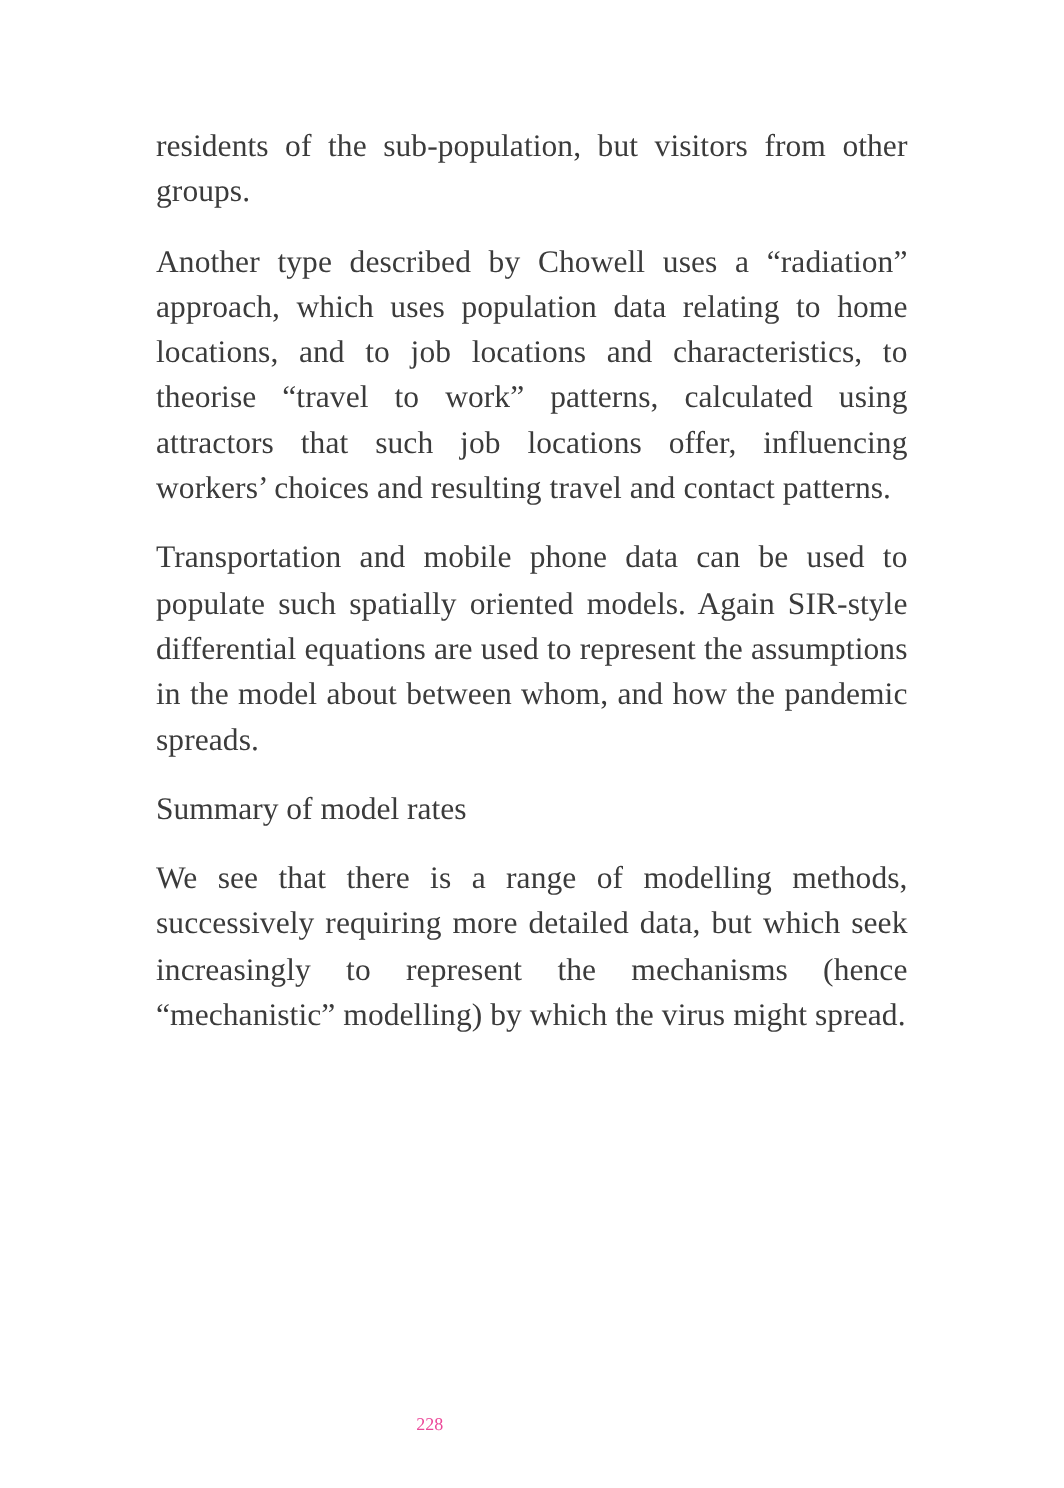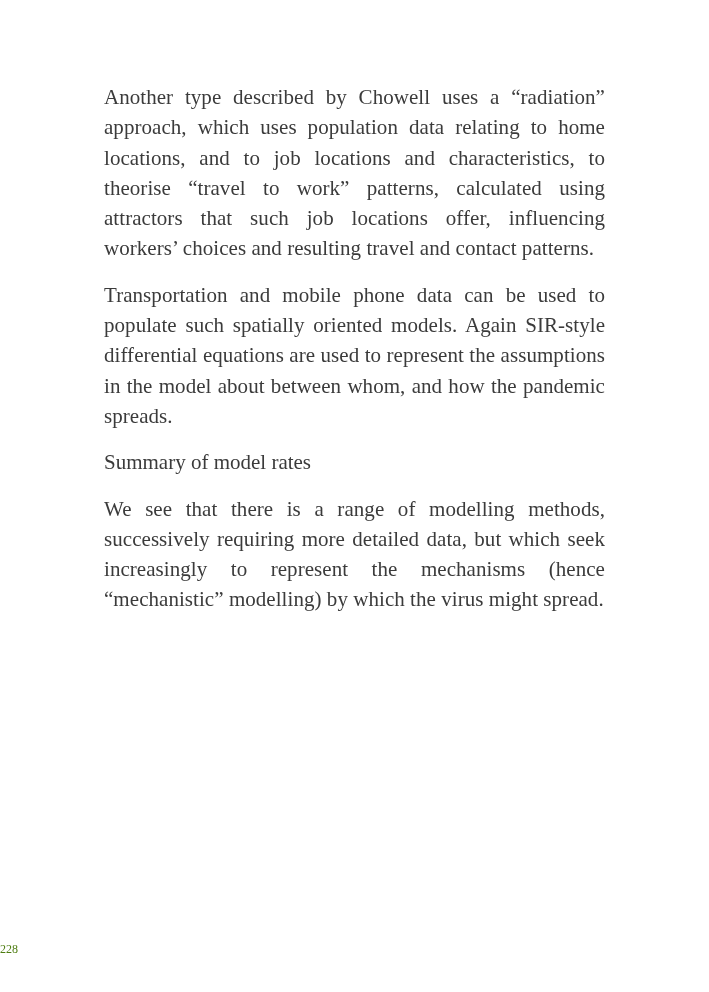--- a/index.html
+++ b/index.html
@@ -33,27 +33,29 @@
       margin: 0 0 16px 0;
       font-size: 21px;
       line-height: 30.3px;
       text-align: left;
     }
     .page-number {
       position: absolute;
       left: 0;
       width: 573px;
       top: 942px;
+      text-align: center;
       font-size: 12px;
-      color: #4d7c0f;
+      color: #ec4899;
     }
   </style>
 </head>
 <body>
 
 <div class="page">
+  <p class="para">residents of the sub-population, but visitors from other groups.</p>
   <p class="para">Another type described by Chowell uses a “radiation” approach, which uses population data relating to home locations, and to job locations and characteristics, to theorise “travel to work” patterns, calculated using attractors that such job locations offer, influencing workers’ choices and resulting travel and contact patterns.</p>
   <p class="para">Transportation and mobile phone data can be used to populate such spatially oriented models. Again SIR-style differential equations are used to represent the assumptions in the model about between whom, and how the pandemic spreads.</p>
   <p class="heading">Summary of model rates</p>
   <p class="para">We see that there is a range of modelling methods, successively requiring more detailed data, but which seek increasingly to represent the mechanisms (hence “mechanistic” modelling) by which the virus might spread.</p>
 </div>
 
 <div class="page-number">228</div>
 
 </body></html>

